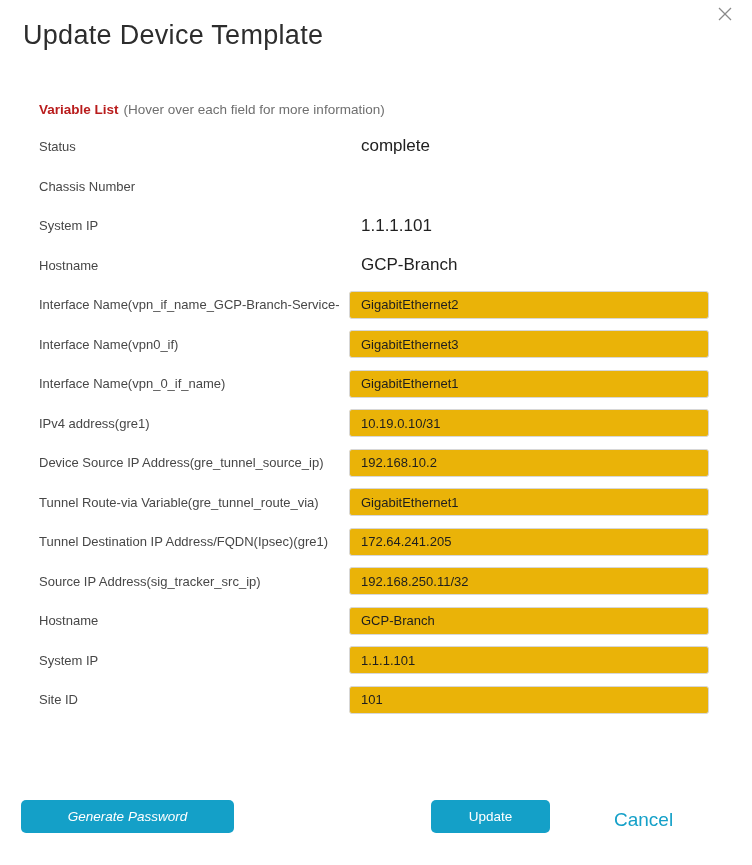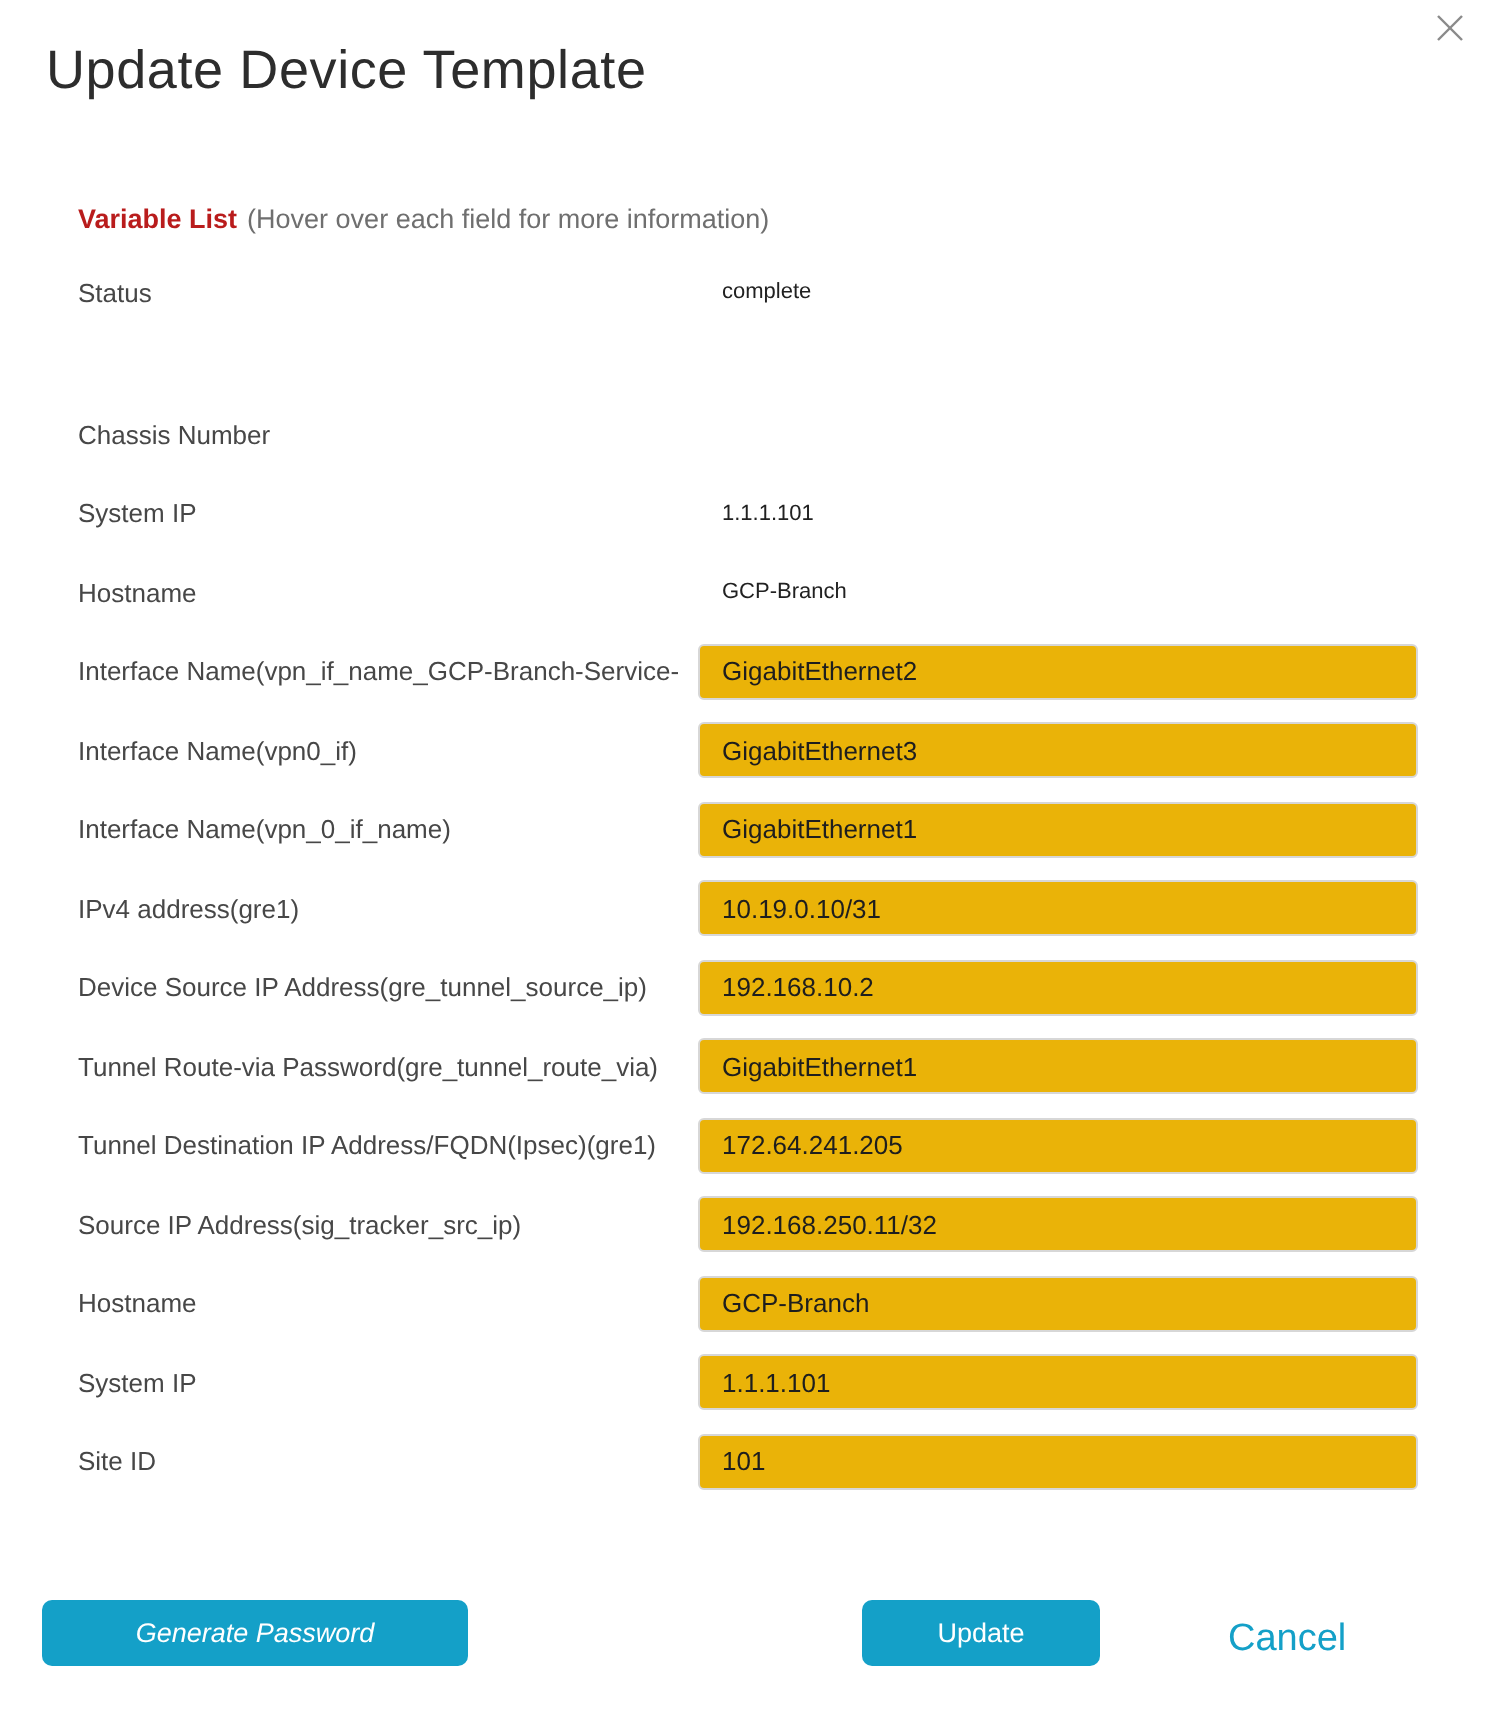--- a/index.html
+++ b/index.html
@@ -55,37 +55,37 @@
     top: 132px;
     left: 39px;
     width: 630px;
   }
   .row {
     display: flex;
     align-items: center;
     height: 28px;
     margin-bottom: 11.5px;
   }
-  .row.extra-gap { margin-bottom: 43px; }
+  .row.extra-gap { margin-bottom: 12px; }
   .row-label {
     width: 310px;
     flex: 0 0 310px;
     font-size: 13px;
     color: #474747;
     white-space: nowrap;
     overflow: hidden;
   }
   .row-value {
     flex: 1 1 auto;
     height: 28px;
     display: flex;
     align-items: center;
   }
   .static-value {
-    font-size: 11px;
+    font-size: 17px;
     color: #212121;
     padding-left: 12px;
     white-space: nowrap;
   }
   .field {
     box-sizing: border-box;
     width: 360px;
     height: 28px;
     border: 1px solid #d7d7d7;
     border-radius: 3px;
@@ -199,21 +199,21 @@
     </div>
 
     <div class="row">
       <div class="row-label">Device Source IP Address(gre_tunnel_source_ip)</div>
       <div class="row-value">
           <input type="text" class="field" value="192.168.10.2" style="">
         </div>
     </div>
 
     <div class="row">
-      <div class="row-label">Tunnel Route-via Password(gre_tunnel_route_via)</div>
+      <div class="row-label">Tunnel Route-via Variable(gre_tunnel_route_via)</div>
       <div class="row-value">
           <input type="text" class="field" value="GigabitEthernet1" style="">
         </div>
     </div>
 
     <div class="row">
       <div class="row-label">Tunnel Destination IP Address/FQDN(Ipsec)(gre1)</div>
       <div class="row-value">
           <input type="text" class="field" value="172.64.241.205" style="">
         </div>

